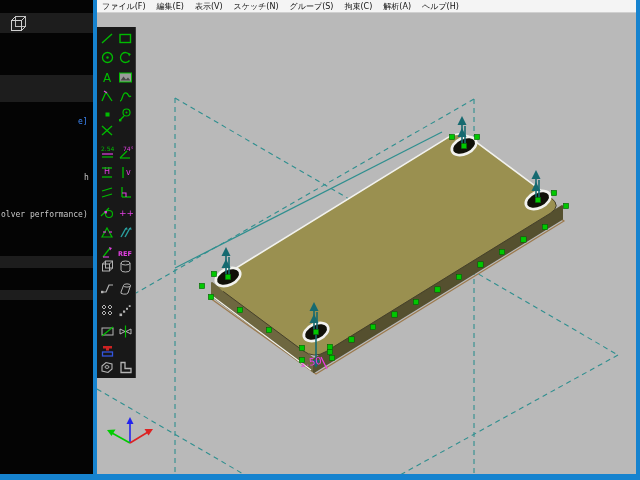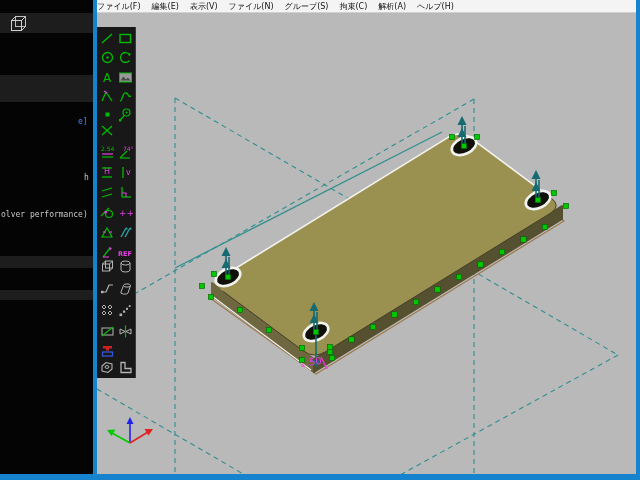--- a/index.html
+++ b/index.html
@@ -20,21 +20,21 @@
   #console-icon{position:absolute;left:10px;top:15px;}
   
   .frame{position:absolute;z-index:5;}
   #frame-left{left:93px;top:0;width:4px;height:480px;}
   #frame-bottom{left:0;top:474px;width:640px;height:6px;}
   #frame-right{left:636px;top:0;width:4px;height:480px;}
   
   #menubar{
     position:absolute;left:97px;top:0;width:539px;height:13px;
     background:#f4f4f4;display:flex;align-items:center;gap:11px;
-    box-sizing:border-box;z-index:4;
+    padding-left:5px;box-sizing:border-box;z-index:4;
     border-bottom:1px solid #d0d0d0;
   }
   .menu-item{font-size:8px;color:#111;white-space:nowrap;cursor:default;}
   
   #viewport{
     position:absolute;left:97px;top:13px;width:539px;height:461px;
     background:#b9b9b9;z-index:2;
   }
   
   #toolbar{
@@ -65,21 +65,21 @@
   </div>
 
 <div class="frame" id="frame-left" style="background: rgb(22, 131, 207);"></div>
 <div class="frame" id="frame-bottom" style="background: rgb(22, 131, 207);"></div>
 <div class="frame" id="frame-right" style="background: rgb(22, 131, 207);"></div>
 
 <div id="menubar">
     <div class="menu-item">ファイル(F)</div>
     <div class="menu-item">編集(E)</div>
     <div class="menu-item">表示(V)</div>
-    <div class="menu-item">ファイル(N)</div>
+    <div class="menu-item">スケッチ(N)</div>
     <div class="menu-item">グループ(S)</div>
     <div class="menu-item">拘束(C)</div>
     <div class="menu-item">解析(A)</div>
     <div class="menu-item">ヘルプ(H)</div>
   </div>
 
 <div id="viewport"><svg width="539" height="461">
       <g>
         <line x1="78" y1="85" x2="78" y2="461" stroke="#2f8f8f" stroke-width="1.1" stroke-dasharray="5,4"></line>
         <line x1="377" y1="86" x2="377" y2="461" stroke="#2f8f8f" stroke-width="1.1" stroke-dasharray="5,4"></line>

